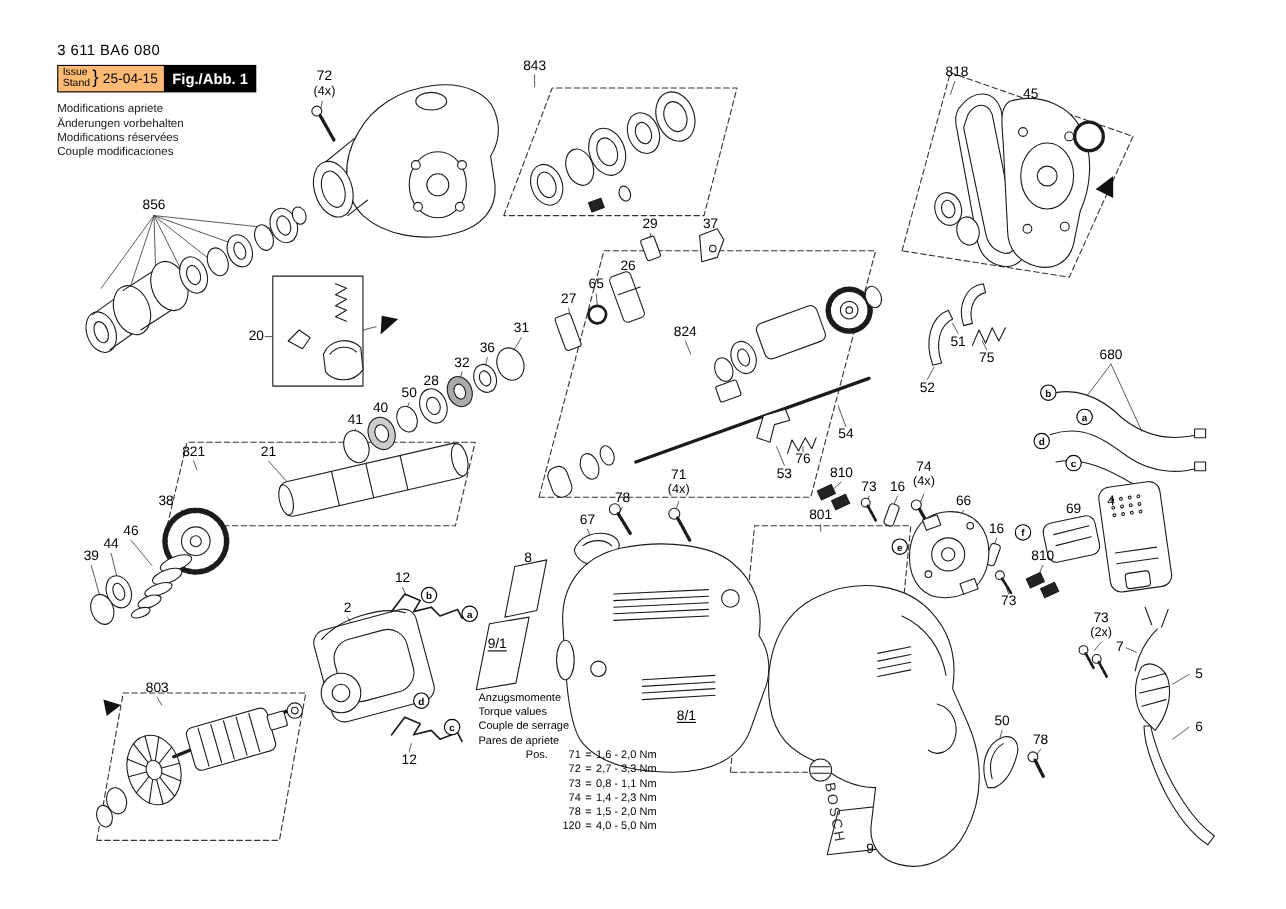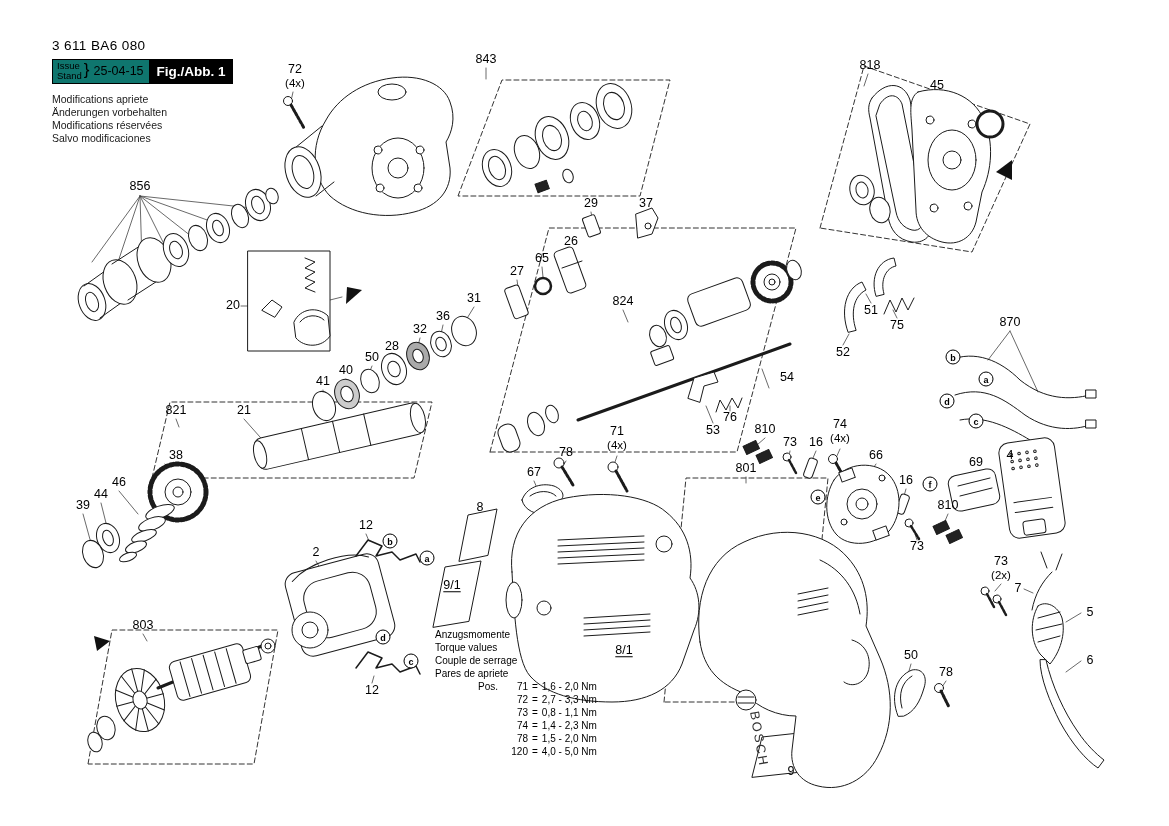--- a/index.html
+++ b/index.html
@@ -5,21 +5,21 @@
   html,body{margin:0;padding:0;background:#fff;}
   body{width:1169px;height:826px;position:relative;overflow:hidden;
        font-family:"Liberation Sans",sans-serif;color:#000;}
   .stage{position:absolute;inset:0;}
   svg{position:absolute;left:0;top:0;}
 
   
   .hdr{position:absolute;left:52px;top:38px;}
   .part-no{font-size:13.5px;letter-spacing:.4px;}
   .fig-row{display:flex;align-items:stretch;margin-top:6px;}
-  .issue-box{border:1px solid #000;padding:1px 5px 1px 4px;display:flex;align-items:center;gap:2px;background:#0f766e;}
+  .issue-box{border:1px solid #000;padding:1px 5px 1px 4px;display:flex;align-items:center;gap:2px;background:#fdba74;}
   .issue-words{font-size:9.5px;line-height:1.1;}
   .brace{font-size:17px;font-weight:300;transform:translateY(-1px);}
   .date{font-size:12.5px;margin-left:2px;}
   .fig-box{background:#000;color:#fff;font-weight:700;font-size:13.5px;
            padding:0 7px;display:flex;align-items:center;margin-left:0px;}
   .mods{margin-top:9px;font-size:10.5px;line-height:1.25;color:#1a1a1a;}
 
   
   .torque{position:absolute;left:435px;top:628px;font-size:10px;line-height:1.3;}
   .torque .title{white-space:nowrap;}
@@ -463,21 +463,21 @@
       </div>
       <div class="brace">}</div>
       <div class="date">25-04-15</div>
     </div>
     <div class="fig-box">Fig./Abb. 1</div>
   </div>
   <div class="mods">
     <div>Modifications apriete</div>
     <div>Änderungen vorbehalten</div>
     <div>Modifications réservées</div>
-    <div>Salvo modificaciones</div>
+    <div>Couple modificaciones</div>
   </div>
 </div>
 
 <div class="torque">
   <div class="title">Anzugsmomente</div>
   <div class="title">Torque values</div>
   <div class="title">Couple de serrage</div>
   <div class="title">Pares de apriete</div>
   <div>
         <div class="trow">
@@ -527,36 +527,36 @@
       <div class="part-label" style="left: 140px; top: 187px;">856</div>
       <div class="part-label" style="left: 591px; top: 204px;">29</div>
       <div class="part-label" style="left: 646px; top: 204px;">37</div>
       <div class="part-label" style="left: 571px; top: 242px;">26</div>
       <div class="part-label" style="left: 542px; top: 259px;">65</div>
       <div class="part-label" style="left: 517px; top: 272px;">27</div>
       <div class="part-label" style="left: 623px; top: 302px;">824</div>
       <div class="part-label" style="left: 843px; top: 353px;">52</div>
       <div class="part-label" style="left: 871px; top: 311px;">51</div>
       <div class="part-label" style="left: 897px; top: 326px;">75</div>
-      <div class="part-label" style="left: 1010px; top: 323px;">870</div>
+      <div class="part-label" style="left: 1010px; top: 323px;">680</div>
       <div class="part-label" style="left: 233px; top: 306px;">20</div>
       <div class="part-label" style="left: 474px; top: 299px;">31</div>
       <div class="part-label" style="left: 443px; top: 317px;">36</div>
       <div class="part-label" style="left: 420px; top: 330px;">32</div>
       <div class="part-label" style="left: 392px; top: 347px;">28</div>
       <div class="part-label" style="left: 372px; top: 358px;">50</div>
       <div class="part-label" style="left: 346px; top: 371px;">40</div>
       <div class="part-label" style="left: 323px; top: 382px;">41</div>
       <div class="part-label" style="left: 176px; top: 411px;">821</div>
       <div class="part-label" style="left: 244px; top: 411px;">21</div>
-      <div class="part-label" style="left: 176px; top: 456px;">38</div>
+      <div class="part-label" style="left: 151px; top: 456px;">38</div>
       <div class="part-label" style="left: 119px; top: 483px;">46</div>
       <div class="part-label" style="left: 101px; top: 495px;">44</div>
       <div class="part-label" style="left: 83px; top: 506px;">39</div>
-      <div class="part-label" style="left: 769px; top: 378px; margin-left: 18px;">54</div>
+      <div class="part-label" style="left: 769px; top: 395px;">54</div>
       <div class="part-label" style="left: 730px; top: 418px;">76</div>
       <div class="part-label" style="left: 713px; top: 431px; text-align: right;">53</div>
       <div class="part-label" style="left: 617px; top: 438px;">71<div class="sub">(4x)</div></div>
       <div class="part-label" style="left: 566px; top: 453px;">78</div>
       <div class="part-label" style="left: 534px; top: 473px;">67</div>
       <div class="part-label" style="left: 765px; top: 430px;">810</div>
       <div class="part-label" style="left: 790px; top: 443px;">73</div>
       <div class="part-label" style="left: 816px; top: 443px;">16</div>
       <div class="part-label" style="left: 840px; top: 431px;">74<div class="sub">(4x)</div></div>
       <div class="part-label" style="left: 876px; top: 456px;">66</div>

